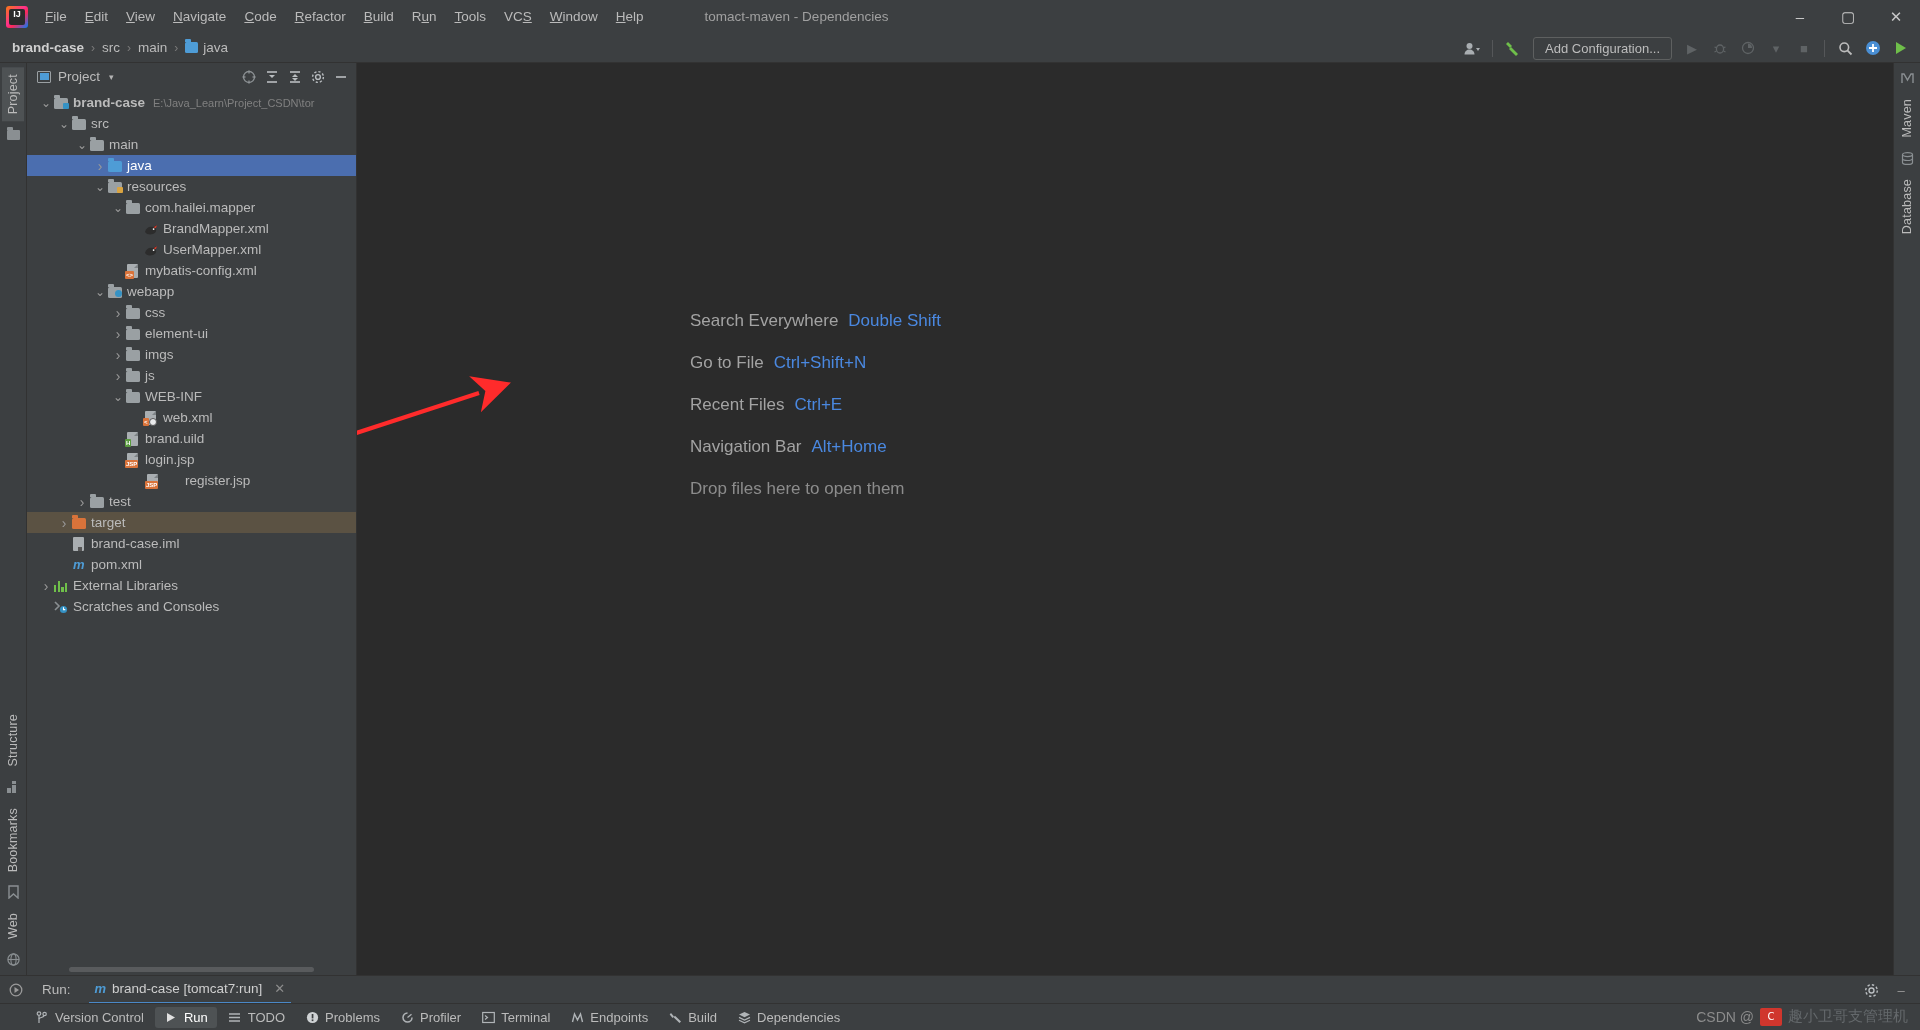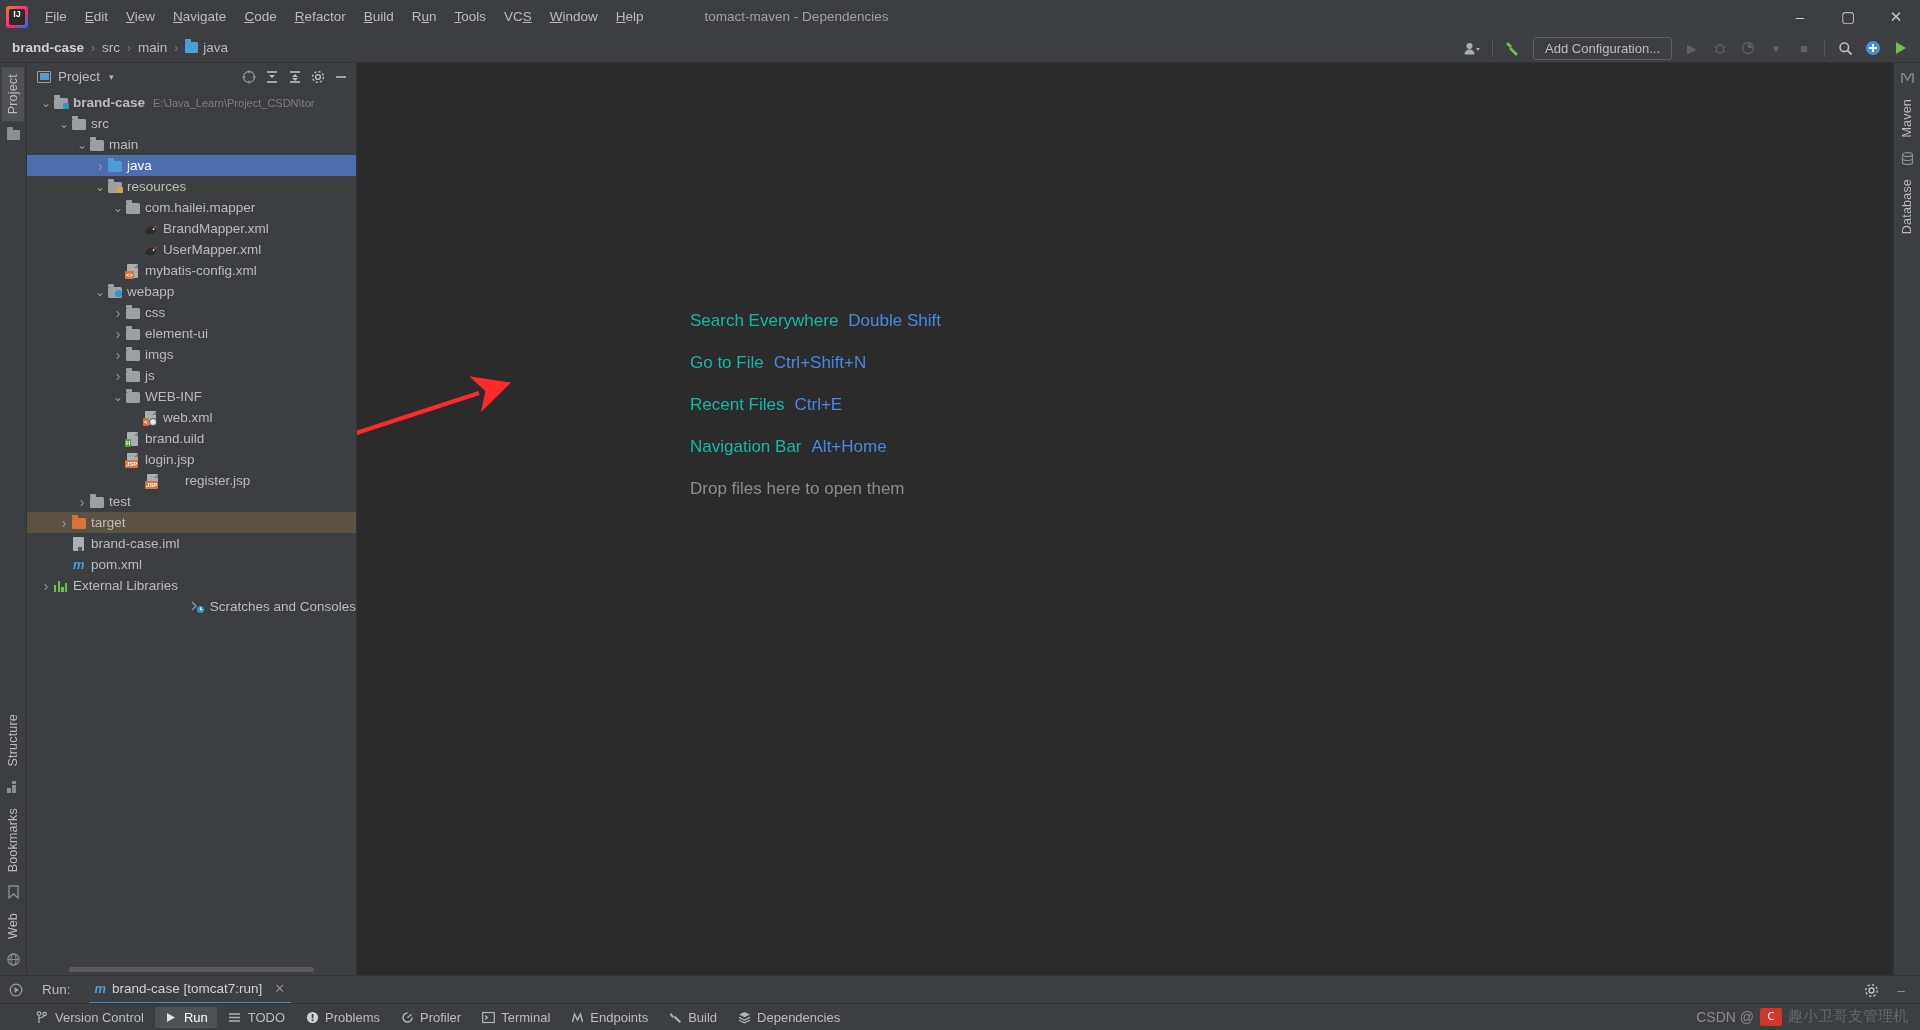--- a/index.html
+++ b/index.html
@@ -125,21 +125,21 @@
   .ic-lib { position:absolute; left:1px; top:3px; width:14px; height:11px; display:flex; align-items:flex-end; gap:1.5px;}
   .ic-lib i{display:block;width:2.2px;background:#6fbf4a;}
   .ic-iml { position:absolute; width:11px;height:14px;background:#a9aeb1;border-radius:1px; top:1px; left:2px;}
 
   
   .editor {
     flex:1 1 auto; background:#2b2b2b; position:relative; min-width:0;
   }
   .tips { position:absolute; left:333px; top:248px; }
   .tip-row { display:flex; align-items:baseline; font-size:17px; margin-bottom:22px; }
-  .tip-label { color:#14b8a6; }
+  .tip-label { color:#a3a3a3; }
   .tip-key { color:#4a88e0; margin-left:10px; }
   .tip-drop { color:#8c8c8c; font-size:17px; margin-top:17px;}
 
   .anno {
     position:absolute; left:133px; top:295px; color:#17d6c6; font-size:28px;
     font-family:"DejaVu Sans", sans-serif; white-space:nowrap;
   }
   .arrow-svg { position:absolute; left:0; top:0; pointer-events:none; }
 
   
@@ -561,21 +561,21 @@
             <span class="ic">
               <span class="ic-lib">
                 <i style="height:7px"></i>
                 <i style="height:11px"></i>
                 <i style="height:5px"></i>
                 <i style="height:9px"></i>
               </span>
             </span>
             <span class="tlabel">External Libraries</span>
           </div>
-          <div class="trow" style="padding-left: 12px; justify-content: flex-end;">
+          <div class="trow" style="padding-left: 12px;">
             <span class="arw none">·</span>
             <span class="ic">
               <svg style="position:absolute;left:1px;top:2px" width="14" height="13" viewBox="0 0 14 13">
                 <path d="M1 1 L5 5 L1 9" fill="none" stroke="#8a8f92" stroke-width="1.6"></path>
                 <circle cx="9.5" cy="8.5" r="3.6" fill="#3592c4"></circle>
                 <path d="M9.5 6.3 v2.3 h1.8" stroke="#fff" stroke-width="1.1" fill="none"></path>
               </svg>
             </span>
             <span class="tlabel">Scratches and Consoles</span>
           </div>

